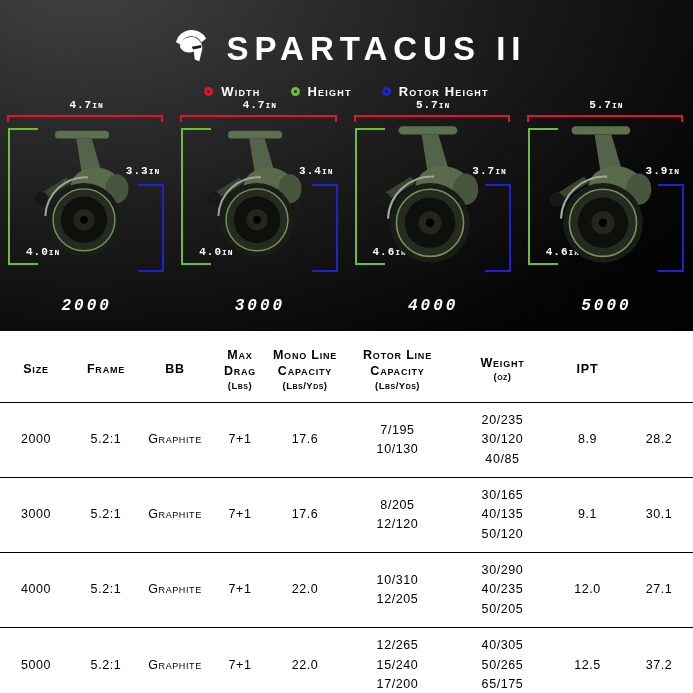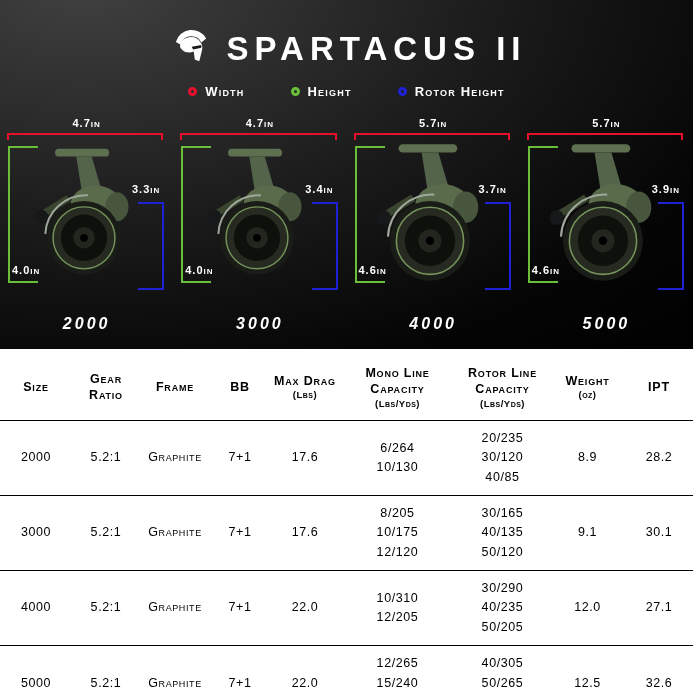--- a/index.html
+++ b/index.html
@@ -12,39 +12,39 @@
 
   
   .top {
     background: radial-gradient(900px 520px at 12% -5%, #414141 0%, #1c1c1c 45%, #050505 78%, #000 100%);
     padding: 24px 0 10px;
   }
   .brand { display: flex; justify-content: center; align-items: flex-end; gap: 12px; }
   .brand svg { width: 48px; height: 44px; display: block; }
   .title { color: #fff; font-size: 33px; font-weight: 700; letter-spacing: 6px; }
 
-  .legend { display: flex; justify-content: center; align-items: center; gap: 46px; margin-top: 16px; }
+  .legend { display: flex; justify-content: center; align-items: center; gap: 30px; margin-top: 16px; }
   .legend-item { display: flex; align-items: center; gap: 8px; color: #fff;
     font-size: 13px; font-variant: small-caps; font-weight: 600; letter-spacing: 1.2px; }
   .ring { width: 9px; height: 9px; border-radius: 50%; border: 3px solid #fff; }
   .ring-width  { border-color: #e8112d; }
   .ring-height { border-color: #6abf3a; }
   .ring-rotor  { border-color: #2020d6; }
 
   
-  .reels { display: flex; margin-top: 20px; }
+  .reels { display: flex; margin-top: 2px; font-family: Liberation Mono, monospace; }
   .reel { position: relative; flex: 1; height: 220px; }
   .measure { position: absolute; color: #fff; font-size: 11px; font-variant: small-caps;
     font-weight: 600; letter-spacing: 1px; }
   .w-label { top: -2px; left: 0; right: 0; text-align: center; }
   .w-bracket { position: absolute; top: 14px; left: 7px; right: 10px; height: 7px;
     border-top: 2px solid #e8112d; border-left: 2px solid #e8112d; border-right: 2px solid #e8112d; }
   .h-bracket { position: absolute; left: 8px; top: 27px; width: 30px; height: 137px;
     border-left: 2px solid #6abf3a; border-top: 2px solid #6abf3a; border-bottom: 2px solid #6abf3a; }
-  .h-label { left: 12px; top: 145px; }
+  .h-label { left: 26px; top: 145px; }
   .r-bracket { position: absolute; right: 9px; top: 83px; width: 26px; height: 88px;
     border-right: 2px solid #2020d6; border-top: 2px solid #2020d6; border-bottom: 2px solid #2020d6; }
   .r-label { right: 13px; top: 64px; }
   .reel-img { position: absolute; left: 26px; top: 26px; width: 116px; }
   .reel-lg .reel-img { width: 126px; left: 20px; top: 21px; }
   .size-label { position: absolute; bottom: 6px; left: 0; right: 0; text-align: center;
     color: #fff; font-size: 16px; font-weight: 700; font-style: italic; letter-spacing: 3px; }
 
   
   .spec { background: #fff; flex: 1; padding-top: 8px; }
@@ -164,58 +164,56 @@
       <figcaption class="size-label">5000</figcaption>
     </figure>
 
   </div>
 </section>
 
 <section class="spec">
 
   <div class="grid thead">
     <div class="th"><span>Size</span></div>
-    <div class="th"><span>Gear</span><br><span>Ratio</span></div>
     <div class="th"><span>Frame</span></div>
     <div class="th"><span>BB</span></div>
     <div class="th"><span>Max Drag</span><span class="sub">(Lbs)</span></div>
     <div class="th"><span>Mono Line</span><br><span>Capacity</span><span class="sub">(Lbs/Yds)</span></div>
     <div class="th"><span>Rotor Line</span><br><span>Capacity</span><span class="sub">(Lbs/Yds)</span></div>
     <div class="th"><span>Weight</span><span class="sub">(oz)</span></div>
     <div class="th"><span>IPT</span></div>
   </div>
 
   <div class="grid trow">
     <div class="td">2000</div>
     <div class="td">5.2:1</div>
     <div class="td">Graphite</div>
     <div class="td">7+1</div>
     <div class="td">17.6</div>
     <div class="td">
-      <div>6/264</div>
+      <div>7/195</div>
         <div>10/130</div>
     </div>
     <div class="td">
       <div>20/235</div>
         <div>30/120</div>
         <div>40/85</div>
     </div>
     <div class="td">8.9</div>
     <div class="td">28.2</div>
   </div>
 
   <div class="grid trow">
     <div class="td">3000</div>
     <div class="td">5.2:1</div>
     <div class="td">Graphite</div>
     <div class="td">7+1</div>
     <div class="td">17.6</div>
     <div class="td">
       <div>8/205</div>
-        <div>10/175</div>
         <div>12/120</div>
     </div>
     <div class="td">
       <div>30/165</div>
         <div>40/135</div>
         <div>50/120</div>
     </div>
     <div class="td">9.1</div>
     <div class="td">30.1</div>
   </div>
@@ -249,18 +247,18 @@
       <div>12/265</div>
         <div>15/240</div>
         <div>17/200</div>
     </div>
     <div class="td">
       <div>40/305</div>
         <div>50/265</div>
         <div>65/175</div>
     </div>
     <div class="td">12.5</div>
-    <div class="td">32.6</div>
+    <div class="td">37.2</div>
   </div>
 
 </section>
 
 <div class="bottom-bar"></div>
 
 </body></html>

